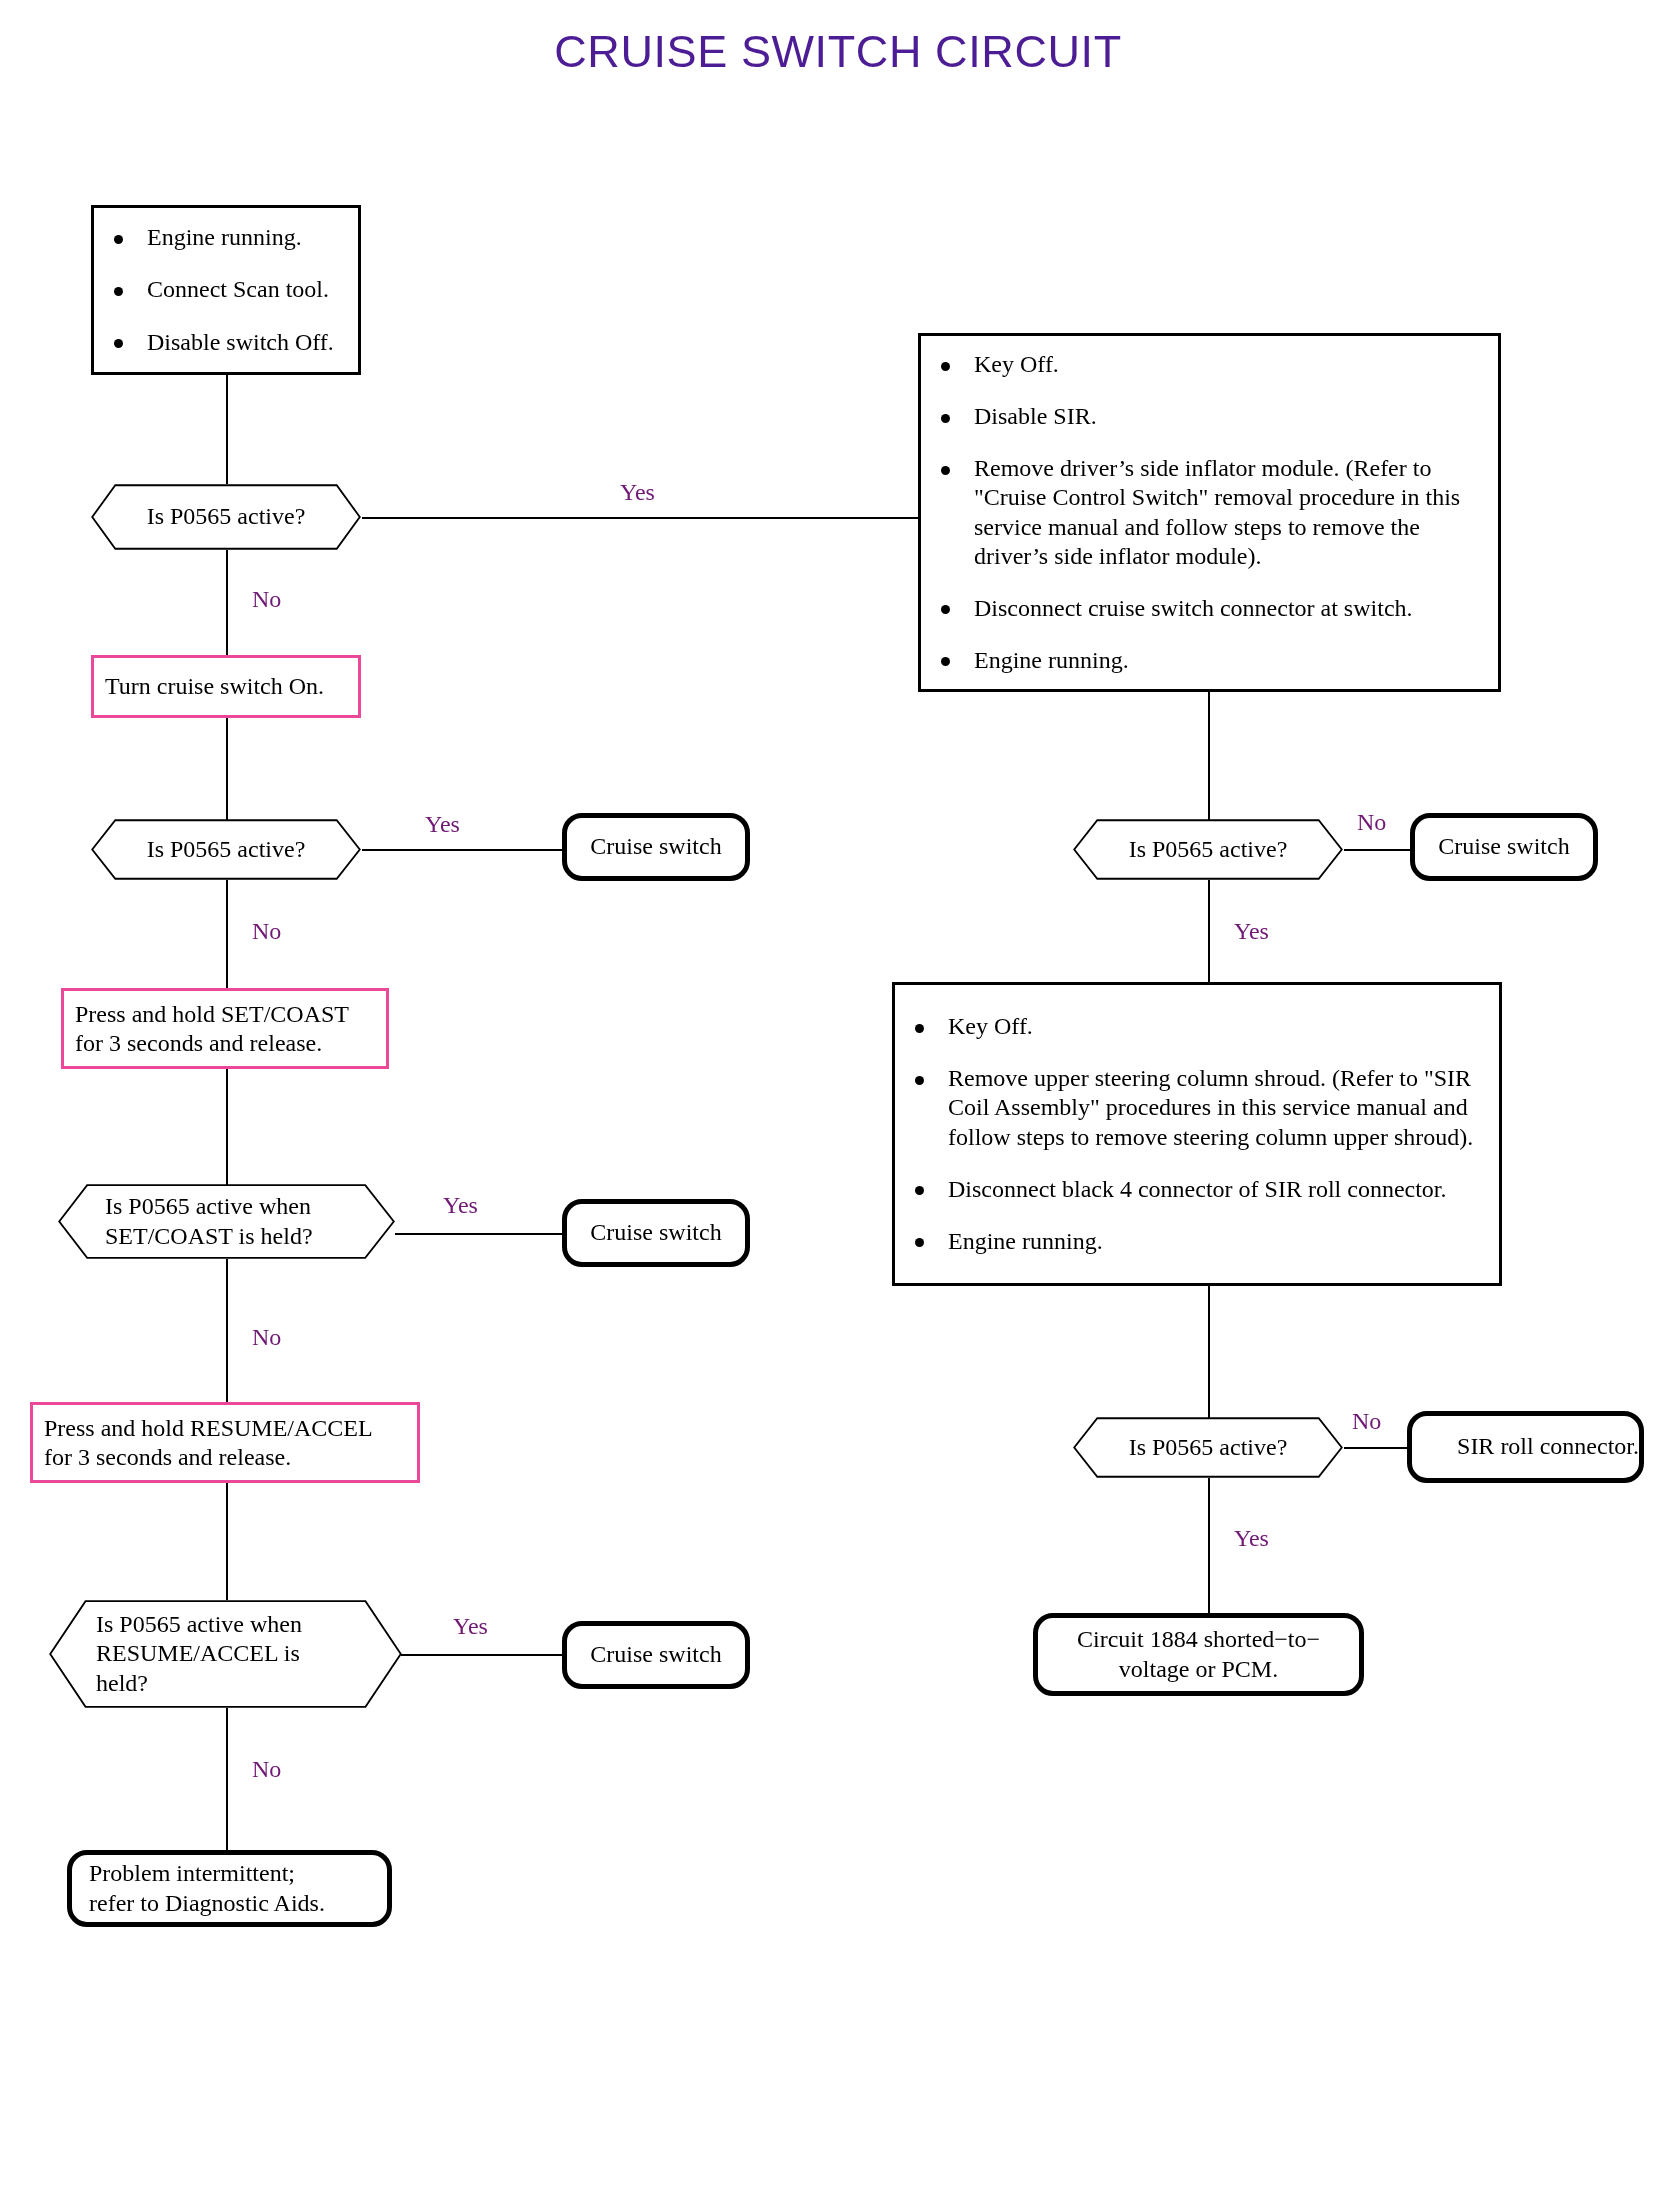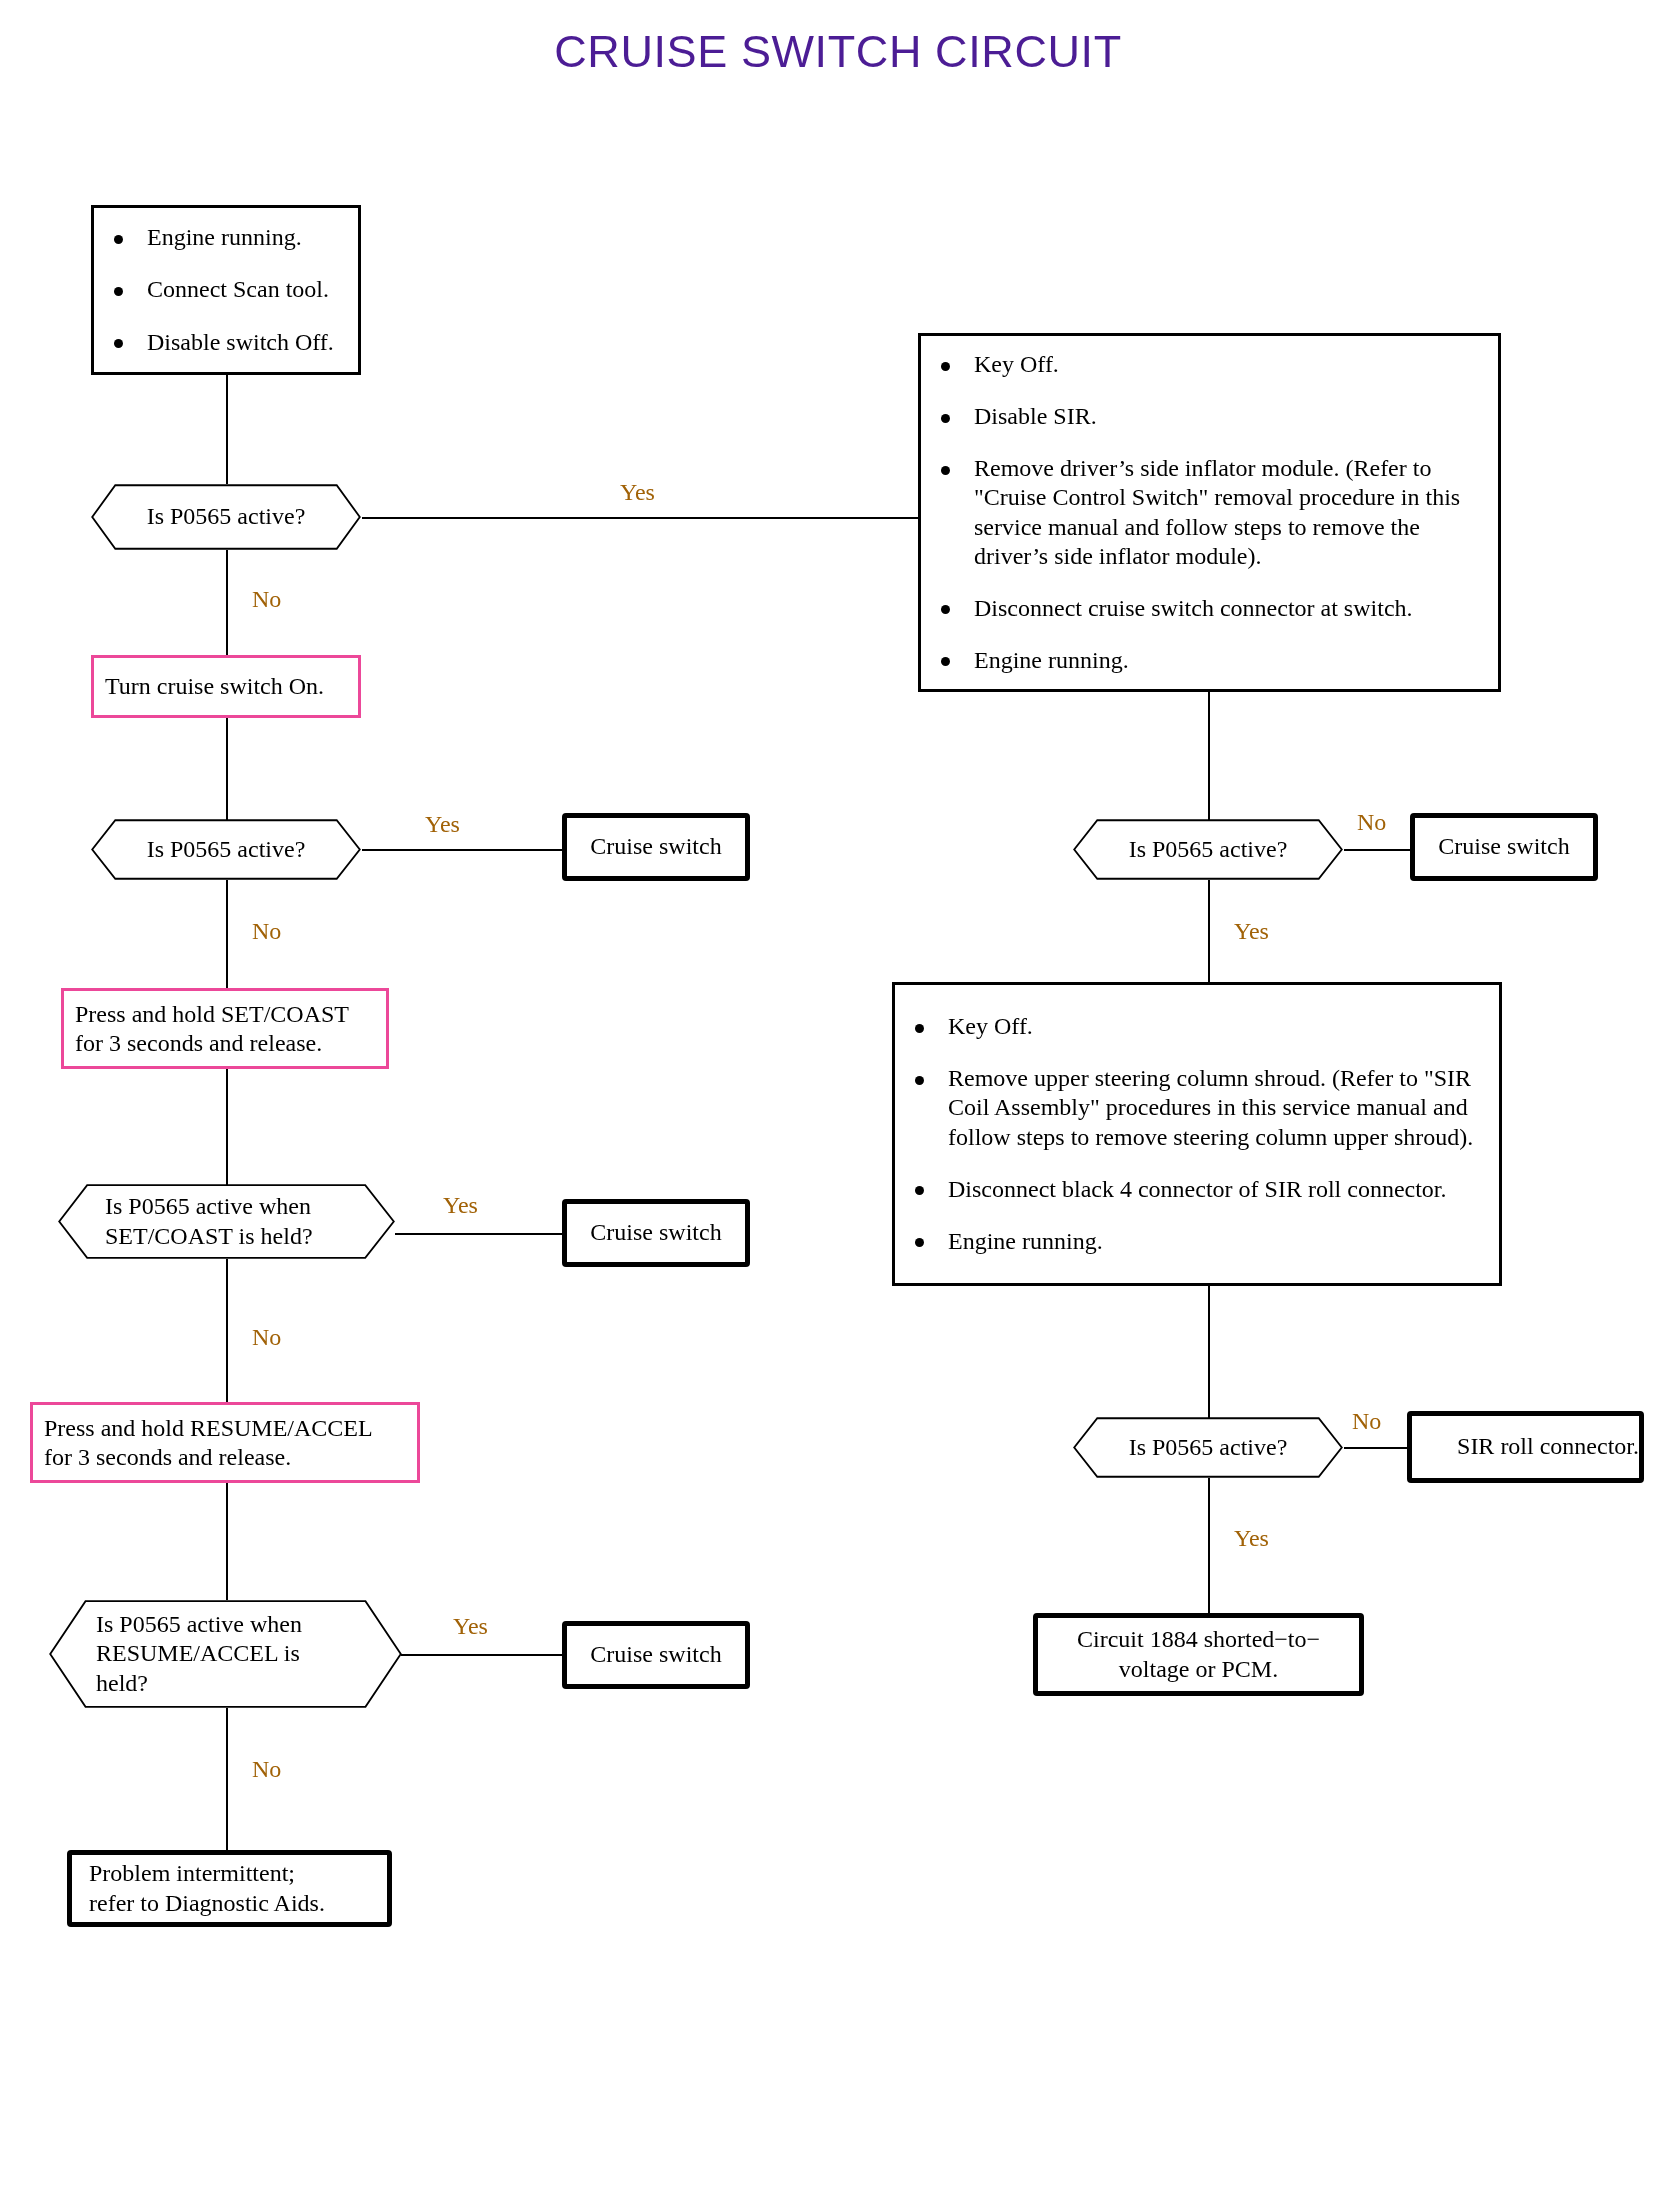--- a/index.html
+++ b/index.html
@@ -107,21 +107,21 @@
   }
   .hex.left .hlabel {
     justify-content: flex-start;
     text-align: left;
   }
   .hex.left .hlabel > span { padding-left: 47px; }
 
   
   .pill {
     border: 5.5px solid #000;
-    border-radius: 4px;
+    border-radius: 20px;
     display: flex;
     align-items: center;
     justify-content: center;
     font-size: 24px;
     line-height: 1.22;
     text-align: center;
     background: #ffffff;
   }
   .pill.leftal {
     justify-content: flex-start;
@@ -140,21 +140,21 @@
     height: 1.8px;
     background: #000;
   }
 
   
   .elabel {
     position: absolute;
     font-size: 24px;
     line-height: 1;
     white-space: nowrap;
-    color: #a16207;
+    color: #701a75;
   }
 </style>
 </head>
 <body>
 
 <div id="page">
 
   <div id="title">CRUISE SWITCH CIRCUIT</div>
 
   <div class="node bulletbox" style="left:91px; top:205px; width:270px; height:170px;">

